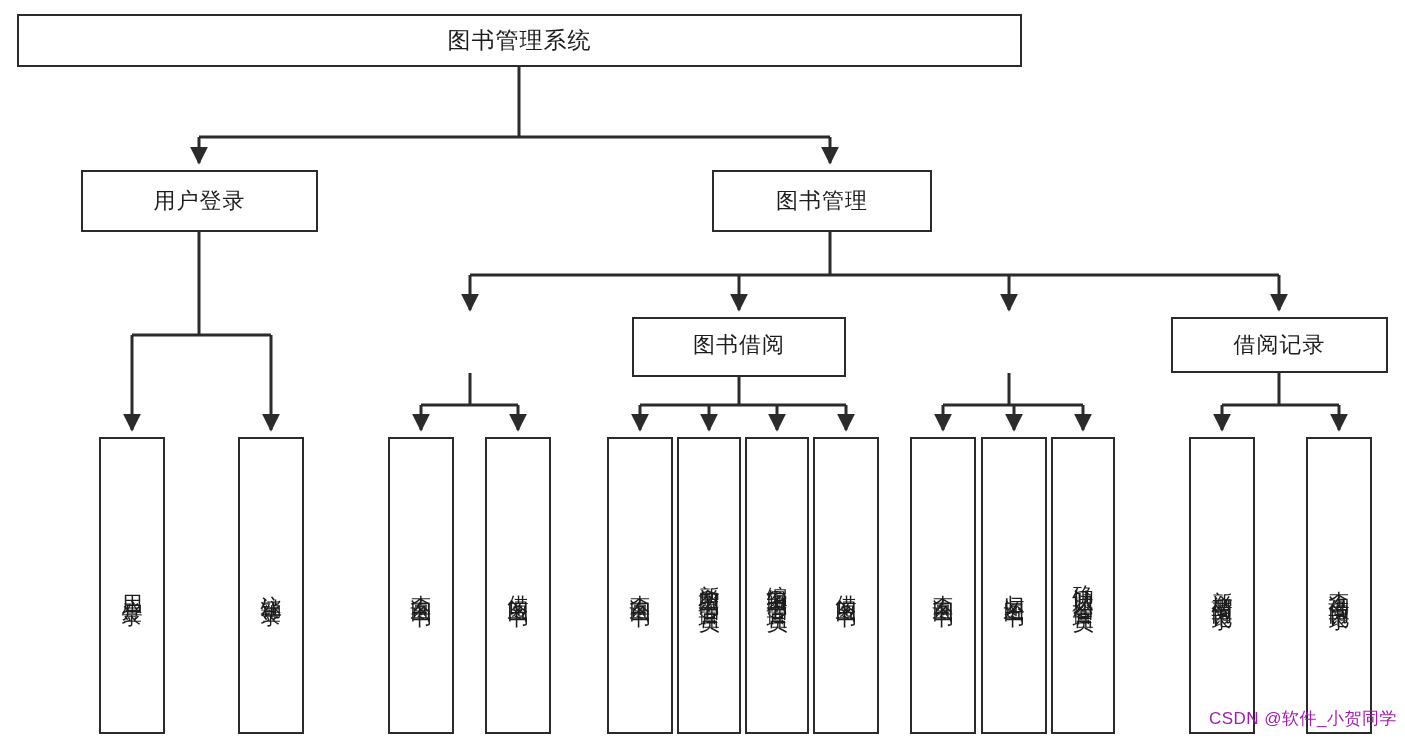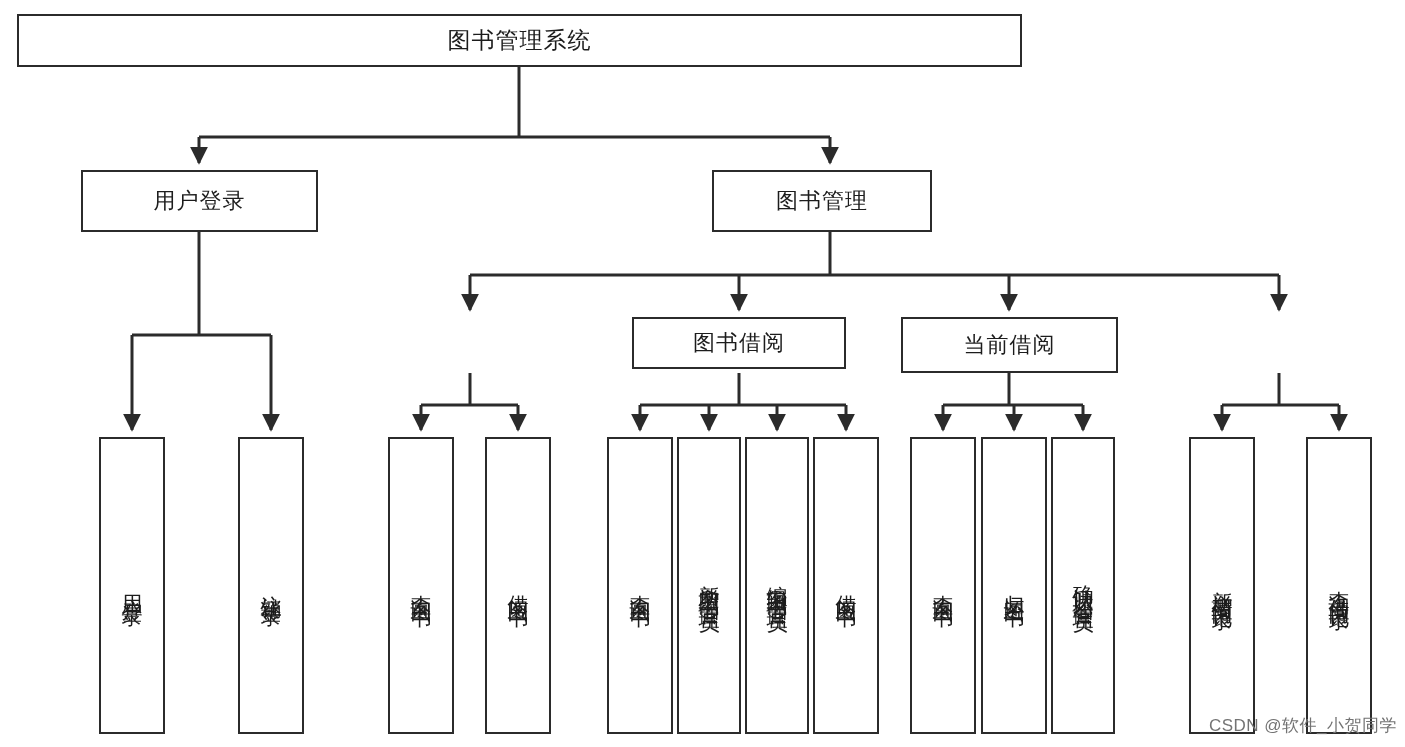--- a/index.html
+++ b/index.html
@@ -54,23 +54,23 @@
     justify-content: center;
     white-space: nowrap;
   }
   .node.vbox .vlabel {
     writing-mode: vertical-rl;
     text-orientation: upright;
   }
   .watermark {
     position: absolute;
     right: 8px;
-    bottom: 10px;
+    bottom: 17px;
     font-size: 17px;
-    color: #737373;
+    color: #a21caf;
     letter-spacing: 0.5px;
     z-index: 3;
     white-space: nowrap;
   }
 </style>
 </head>
 <body>
 
 <div id="canvas">
 
@@ -128,25 +128,25 @@
     <span>图书管理系统</span>
   </div>
 
   <div class="node hbox" id="n-l2-0" style="left: 81px; top: 170px; width: 237px; height: 62px;">
     <span>用户登录</span>
   </div>
   <div class="node hbox" id="n-l2-1" style="left: 712px; top: 170px; width: 220px; height: 62px;">
     <span>图书管理</span>
   </div>
 
-  <div class="node hbox" id="n-l3-1" style="left: 632px; top: 317px; width: 214px; height: 52px;">
+  <div class="node hbox" id="n-l3-1" style="left: 632px; top: 317px; width: 214px; height: 60px; font-family: Liberation Mono, monospace;">
     <span>图书借阅</span>
   </div>
-  <div class="node hbox" id="n-l3-2" style="left: 901px; top: 317px; width: 217px; height: 56px;">
-    <span>当前借阅</span>
+  <div class="node hbox" id="n-l3-3" style="left: 1171px; top: 317px; width: 217px; height: 56px;">
+    <span>借阅记录</span>
   </div>
 
   <div class="node vbox" id="n-l4-0" style="left: 99px; top: 437px; width: 66px; height: 297px;">
     <span class="vlabel">用户登录</span>
   </div>
   <div class="node vbox" id="n-l4-1" style="left: 238px; top: 437px; width: 66px; height: 297px;">
     <span class="vlabel">注销登录</span>
   </div>
   <div class="node vbox" id="n-l4-2" style="left: 388px; top: 437px; width: 66px; height: 297px;">
     <span class="vlabel">查询图书</span>

